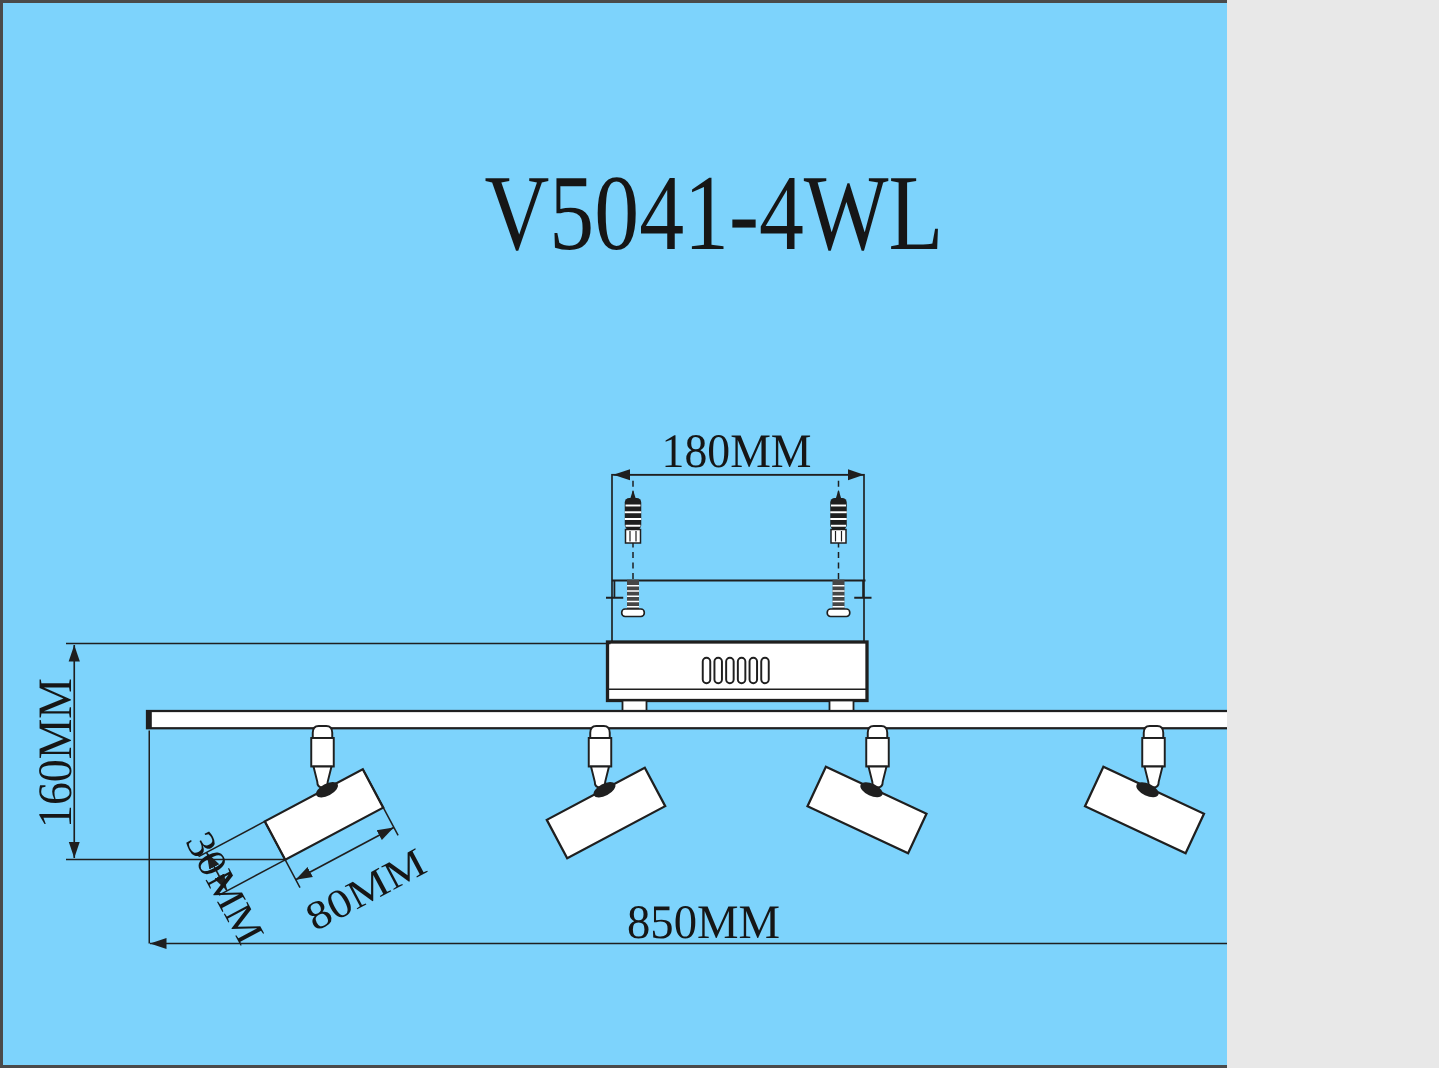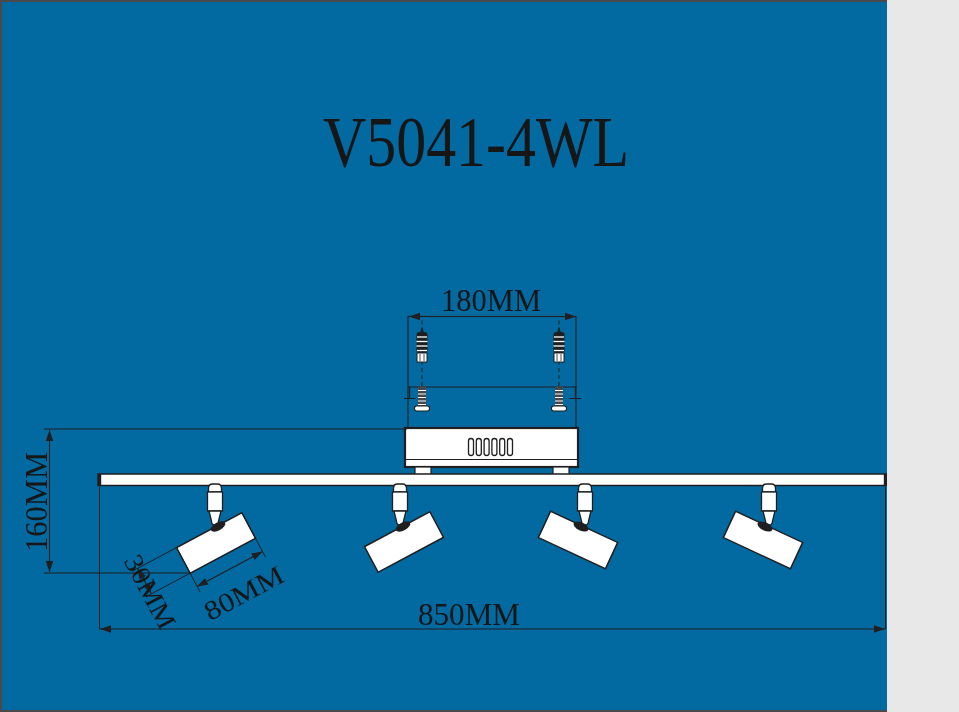--- a/index.html
+++ b/index.html
@@ -1,16 +1,16 @@
 <!DOCTYPE html>
 <html><head>
 <meta charset="utf-8">
 <style>
   html,body{margin:0;padding:0;background:#e8e8e8;}
-  #stage{position:relative;width:887px;height:712px;background:#0369a1;overflow:hidden;}
+  #stage{position:relative;width:818px;height:712px;background:#7dd3fc;overflow:hidden;}
   svg{position:absolute;left:0;top:0;}
   svg text{font-family:"Liberation Serif","DejaVu Serif",serif;fill:#161616;}
   .ln{stroke:#1f1f1f;fill:none;}
   .fillwhite{fill:#ffffff;stroke:#1f1f1f;}
   .dark{fill:#1f1f1f;stroke:none;}
   .dim{stroke:#1f1f1f;stroke-width:1.1;fill:none;}
   .ext{stroke:#1f1f1f;stroke-width:1;fill:none;}
   .dash{stroke:#1f1f1f;stroke-width:1;stroke-dasharray:4 3;fill:none;}
 </style>
 </head>

